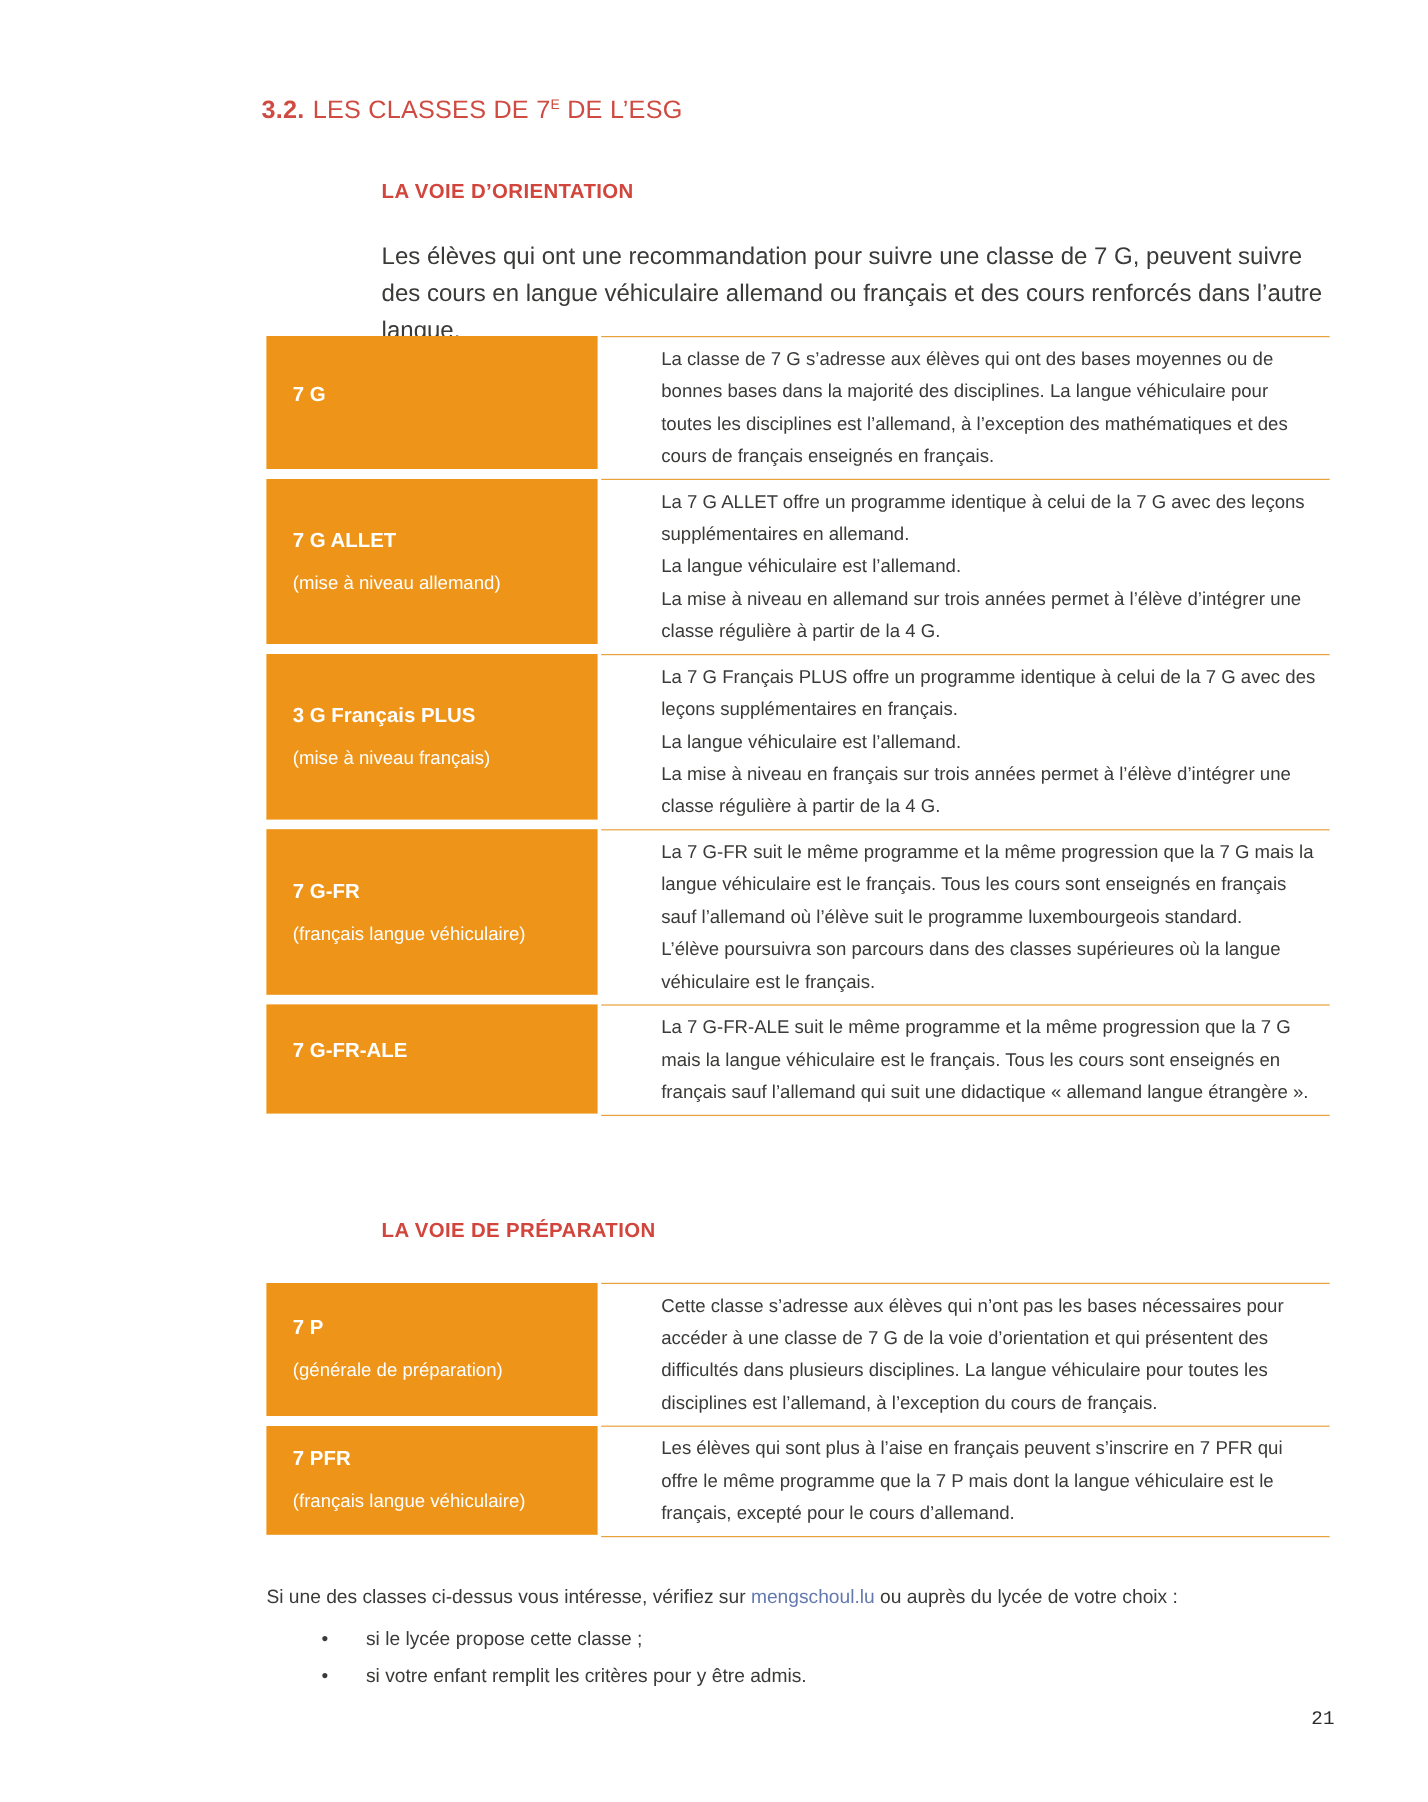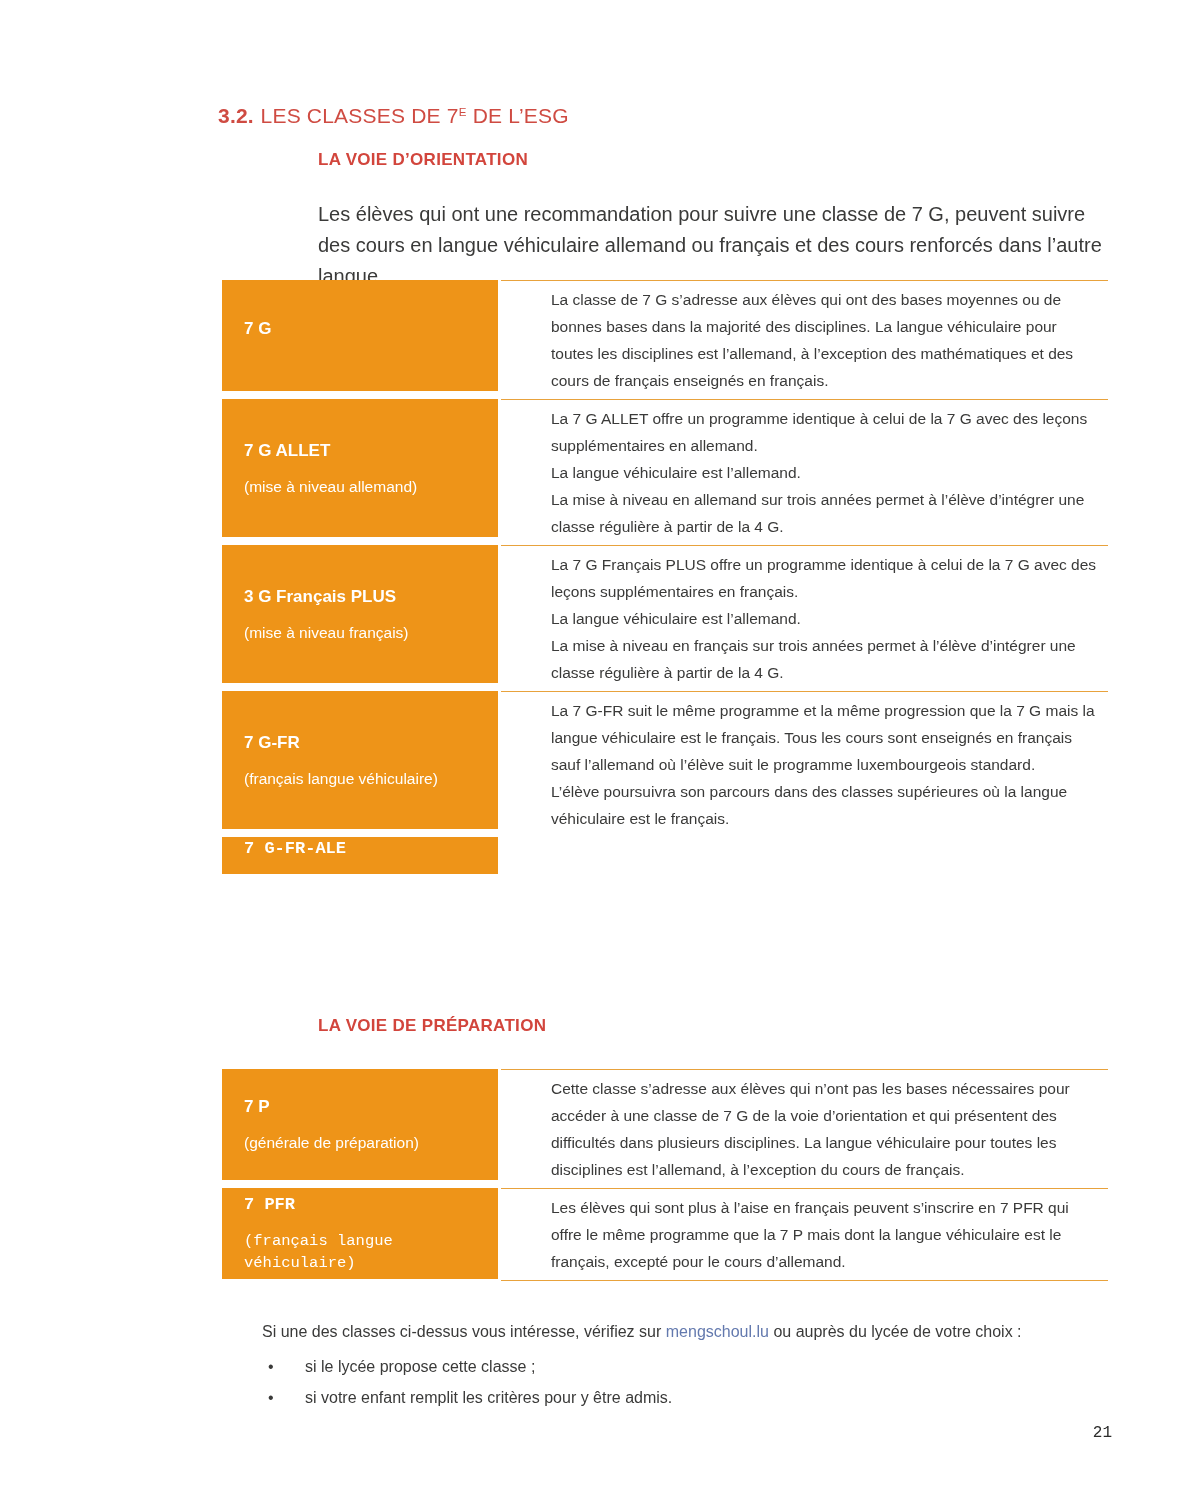--- a/index.html
+++ b/index.html
@@ -8,21 +8,21 @@
     background: #ffffff;
     font-family: "Liberation Sans", sans-serif;
     color: #3a3a39;
     position: relative;
     overflow: hidden;
   }
   .abs { position: absolute; }
 
   
   .doc-title {
-    left: 218px; top: 104px;
+    left: 218px; top: 80px;
     font-size: 21px; letter-spacing: 0.2px;
     color: #cf4b42;
     white-space: nowrap;
   }
   .doc-title .sec-num { font-weight: 700; margin-right: 0.32em; }
   .doc-title sup { font-size: 0.55em; vertical-align: 7px; }
 
   
   .subheading {
     font-size: 17px; font-weight: 700; letter-spacing: 0.3px;
@@ -43,35 +43,35 @@
   .table2 { left: 222px; top: 1069px; }
   .trow { display: flex; align-items: stretch; }
   .cell-left {
     flex: 0 0 276px; width: 276px; box-sizing: border-box;
     background: #ee9418; background-clip: padding-box;
     border-bottom: 8px solid #ffffff;
     display: flex; flex-direction: column; justify-content: center;
     padding-left: 22px; padding-right: 26px;
     color: #ffffff;
   }
-  .trow:last-child .cell-left { border-bottom: 2px solid #ffffff; font-family: Liberation Mono, monospace; }
+  .trow:last-child .cell-left { border-bottom: 2px solid #ffffff; }
   .cell-left .class-label { font-weight: 700; font-size: 17px; line-height: 24px; }
   .cell-left .class-sublabel { font-weight: 400; font-size: 15.5px; line-height: 22px; margin-top: 13px; }
   .cell-right {
     flex: 1; box-sizing: border-box; margin-left: 3px;
     border-top: 1px solid #e8a23c;
     padding: 5px 5px 5px 50px;
     font-size: 15.5px; line-height: 27px;
     white-space: pre-line;
   }
   .trow:last-child .cell-right { border-bottom: 1px solid #e8a23c; }
 
   
   .footer { left: 222px; top: 1318px; width: 888px; font-size: 16px; }
-  .footer-line { line-height: 27px; margin-left: 40px; }
+  .footer-line { line-height: 27px; }
   .footer-link { color: #6379ae; text-decoration: none; margin: 0 0.28em; cursor: pointer; }
   .bullet-list { margin-top: 8px; }
   .bullet-item { display: flex; line-height: 27px; margin-top: 4px; }
   .bullet-dot { width: 37px; margin-left: 46px; flex: 0 0 37px; }
 
   .page-number { right: 78px; top: 1424px; font-size: 16px; color: #2b2b2a; font-family: Liberation Mono, monospace; }
 </style>
 </head>
 <body>
 
@@ -120,20 +120,21 @@
     </div>
     <div class="cell-right">La 7 G-FR suit le même programme et la même progression que la 7 G mais la langue véhiculaire est le français. Tous les cours sont enseignés en français sauf l’allemand où l’élève suit le programme luxembourgeois standard.
 L’élève poursuivra son parcours dans des classes supérieures où la langue véhiculaire est le français.</div>
   </div>
 
   <div class="trow">
     <div class="cell-left">
       <div class="class-label">7 G-FR-ALE</div>
       <div class="class-sublabel"></div>
     </div>
+    <div class="cell-right">La 7 G-FR-ALE suit le même programme et la même progression que la 7 G mais la langue véhiculaire est le français. Tous les cours sont enseignés en français sauf l’allemand qui suit une didactique « allemand langue étrangère ».</div>
   </div>
 
 </div>
 
 <div class="abs subheading subheading2">LA VOIE DE PRÉPARATION</div>
 
 <div class="abs classes-table table2">
 
   <div class="trow">
     <div class="cell-left">

